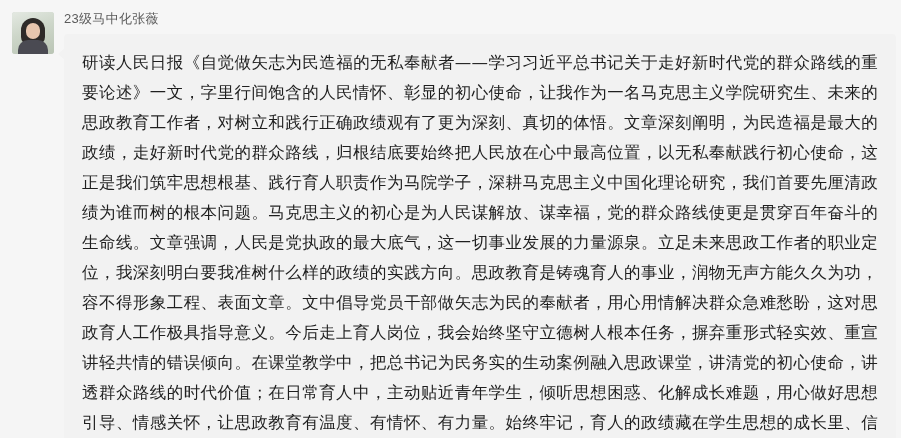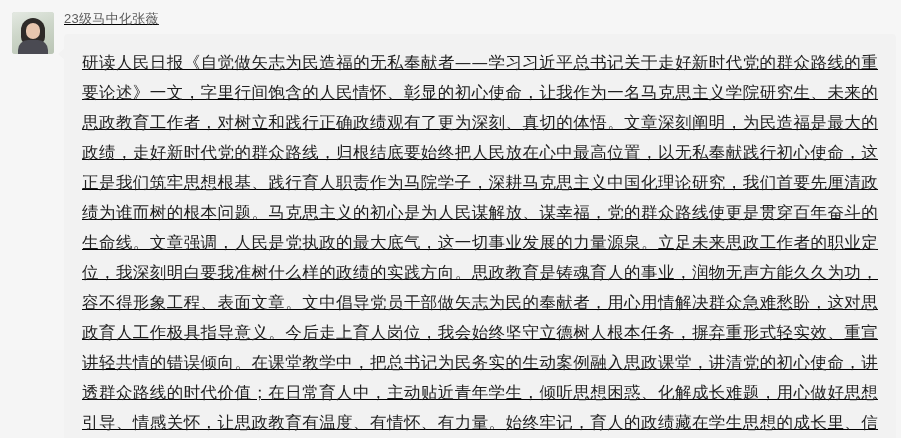--- a/index.html
+++ b/index.html
@@ -12,21 +12,20 @@
     background: #f5f5f5;
     font-family: "Liberation Sans", sans-serif;
     overflow: hidden;
   }
   .screen {
     position: relative;
     width: 901px;
     height: 350px;
     background: #f6f6f6;
     box-sizing: border-box;
-    text-decoration: underline;
   }
   .post {
     display: flex;
     align-items: flex-start;
     padding: 10px 12px 0 12px;
     box-sizing: border-box;
   }
   .avatar {
     width: 42px;
     height: 42px;

